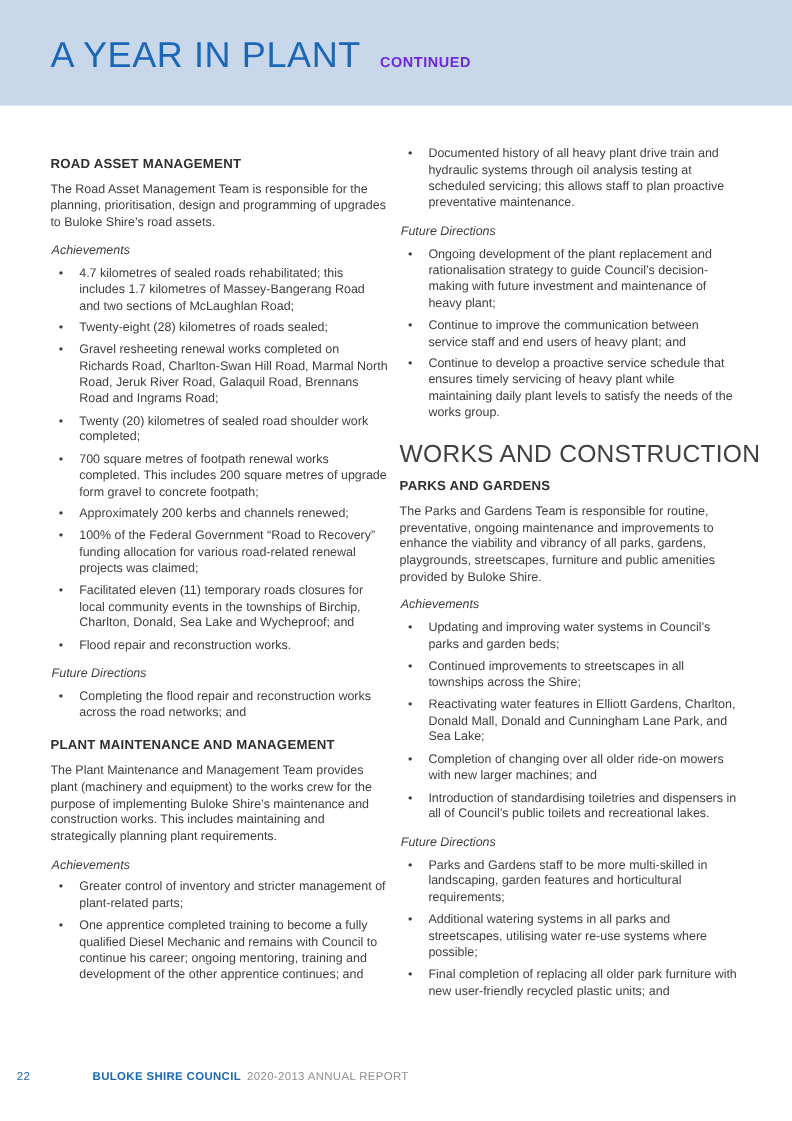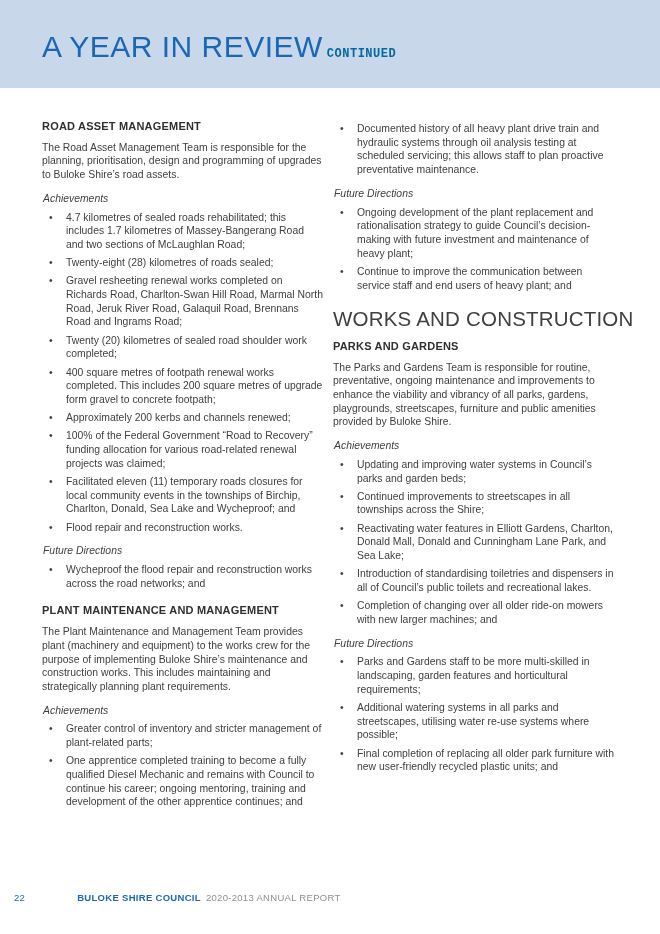--- a/index.html
+++ b/index.html
@@ -24,45 +24,44 @@
     align-items: baseline;
     white-space: nowrap;
   }
   .page-title {
     font-size: 30px;
     font-weight: 300;
     letter-spacing: 0.5px;
     color: #1c67b5;
   }
   .continued-label {
-    margin-left: 4px;
+    margin-left: 16px;
     font-size: 12px;
     font-weight: 700;
     letter-spacing: 0.5px;
-    color: #0369a1;
-    font-family: Liberation Mono, monospace;
+    color: #6d28d9;
   }
   .column {
     position: absolute;
     top: 118px;
     width: 282px;
     color: #3e3e3e;
     font-size: 10.4px;
     line-height: 13.7px;
   }
   .col-left  { left: 42px;  }
   .col-right { left: 333px; }
   .section-heading {
     font-size: 11px;
     font-weight: 700;
     color: #2f2f2f;
     letter-spacing: 0.2px;
     margin: 14px 0 4px;
   }
-  .column > .section-heading:first-child { margin-top: 2px; }
+  .column > .section-heading:first-child { margin-top: 13px; }
   .paragraph { margin: 7px 0 9px; }
   .subheading {
     font-style: italic;
     margin: 10px 1px 5px;
   }
   .big-heading {
     font-size: 20.5px;
     font-weight: 400;
     color: #404040;
     letter-spacing: 0.2px;
@@ -98,71 +97,72 @@
   .footer .footer-brand { margin-left: 28px; color: #1c67b5; font-weight: 700; padding-left: 24px; }
   .footer .footer-report { margin-left: 5px; color: #8f8f8f; font-weight: 400; }
 </style>
 </head>
 <body>
 
 <div class="page">
 
   <div class="header-band">
     <div class="header-inner">
-      <span class="page-title">A YEAR IN REVIEW</span>
+      <span class="page-title">A YEAR IN PLANT</span>
       <span class="continued-label">CONTINUED</span>
     </div>
   </div>
 
   <div class="column col-left">
       <div class="section-heading">ROAD ASSET MANAGEMENT</div>
       <div class="paragraph">The Road Asset Management Team is responsible for the planning, prioritisation, design and programming of upgrades to Buloke Shire’s road assets.</div>
       <div class="subheading">Achievements</div>
       <ul class="bullets">
         <li class="bullet-item">4.7 kilometres of sealed roads rehabilitated; this includes 1.7 kilometres of Massey-Bangerang Road and two sections of McLaughlan Road;</li>
         <li class="bullet-item">Twenty-eight (28) kilometres of roads sealed;</li>
         <li class="bullet-item">Gravel resheeting renewal works completed on Richards Road, Charlton-Swan Hill Road, Marmal North Road, Jeruk River Road, Galaquil Road, Brennans Road and Ingrams Road;</li>
         <li class="bullet-item">Twenty (20) kilometres of sealed road shoulder work completed;</li>
-        <li class="bullet-item">400 square metres of footpath renewal works completed. This includes 200 square metres of upgrade form gravel to concrete footpath;</li>
+        <li class="bullet-item">700 square metres of footpath renewal works completed. This includes 200 square metres of upgrade form gravel to concrete footpath;</li>
         <li class="bullet-item">Approximately 200 kerbs and channels renewed;</li>
         <li class="bullet-item">100% of the Federal Government “Road to Recovery” funding allocation for various road-related renewal projects was claimed;</li>
         <li class="bullet-item">Facilitated eleven (11) temporary roads closures for local community events in the townships of Birchip, Charlton, Donald, Sea Lake and Wycheproof; and</li>
         <li class="bullet-item">Flood repair and reconstruction works.</li>
       </ul>
       <div class="subheading">Future Directions</div>
       <ul class="bullets">
-        <li class="bullet-item">Wycheproof the flood repair and reconstruction works across the road networks; and</li>
+        <li class="bullet-item">Completing the flood repair and reconstruction works across the road networks; and</li>
       </ul>
       <div class="section-heading">PLANT MAINTENANCE AND MANAGEMENT</div>
       <div class="paragraph">The Plant Maintenance and Management Team provides plant (machinery and equipment) to the works crew for the purpose of implementing Buloke Shire’s maintenance and construction works. This includes maintaining and strategically planning plant requirements.</div>
       <div class="subheading">Achievements</div>
       <ul class="bullets">
         <li class="bullet-item">Greater control of inventory and stricter management of plant-related parts;</li>
         <li class="bullet-item">One apprentice completed training to become a fully qualified Diesel Mechanic and remains with Council to continue his career; ongoing mentoring, training and development of the other apprentice continues; and</li>
       </ul>
     </div>
   <div class="column col-right">
       <ul class="bullets">
         <li class="bullet-item">Documented history of all heavy plant drive train and hydraulic systems through oil analysis testing at scheduled servicing; this allows staff to plan proactive preventative maintenance.</li>
       </ul>
       <div class="subheading">Future Directions</div>
       <ul class="bullets">
         <li class="bullet-item">Ongoing development of the plant replacement and rationalisation strategy to guide Council’s decision-making with future investment and maintenance of heavy plant;</li>
         <li class="bullet-item">Continue to improve the communication between service staff and end users of heavy plant; and</li>
+        <li class="bullet-item">Continue to develop a proactive service schedule that ensures timely servicing of heavy plant while maintaining daily plant levels to satisfy the needs of the works group.</li>
       </ul>
       <div class="big-heading">WORKS AND CONSTRUCTION</div>
       <div class="section-heading">PARKS AND GARDENS</div>
       <div class="paragraph">The Parks and Gardens Team is responsible for routine, preventative, ongoing maintenance and improvements to enhance the viability and vibrancy of all parks, gardens, playgrounds, streetscapes, furniture and public amenities provided by Buloke Shire.</div>
       <div class="subheading">Achievements</div>
       <ul class="bullets">
         <li class="bullet-item">Updating and improving water systems in Council’s parks and garden beds;</li>
         <li class="bullet-item">Continued improvements to streetscapes in all townships across the Shire;</li>
         <li class="bullet-item">Reactivating water features in Elliott Gardens, Charlton, Donald Mall, Donald and Cunningham Lane Park, and Sea Lake;</li>
+        <li class="bullet-item">Completion of changing over all older ride-on mowers with new larger machines; and</li>
         <li class="bullet-item">Introduction of standardising toiletries and dispensers in all of Council’s public toilets and recreational lakes.</li>
-        <li class="bullet-item">Completion of changing over all older ride-on mowers with new larger machines; and</li>
       </ul>
       <div class="subheading">Future Directions</div>
       <ul class="bullets">
         <li class="bullet-item">Parks and Gardens staff to be more multi-skilled in landscaping, garden features and horticultural requirements;</li>
         <li class="bullet-item">Additional watering systems in all parks and streetscapes, utilising water re-use systems where possible;</li>
         <li class="bullet-item">Final completion of replacing all older park furniture with new user-friendly recycled plastic units; and</li>
       </ul>
     </div>
 
   <div class="footer">

